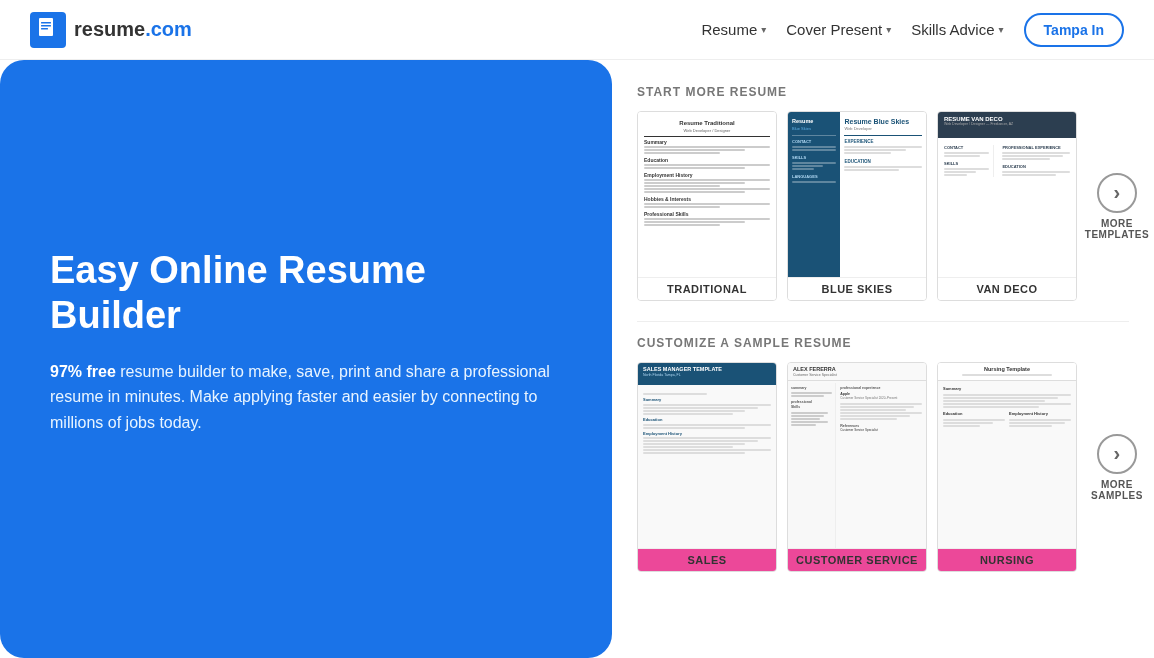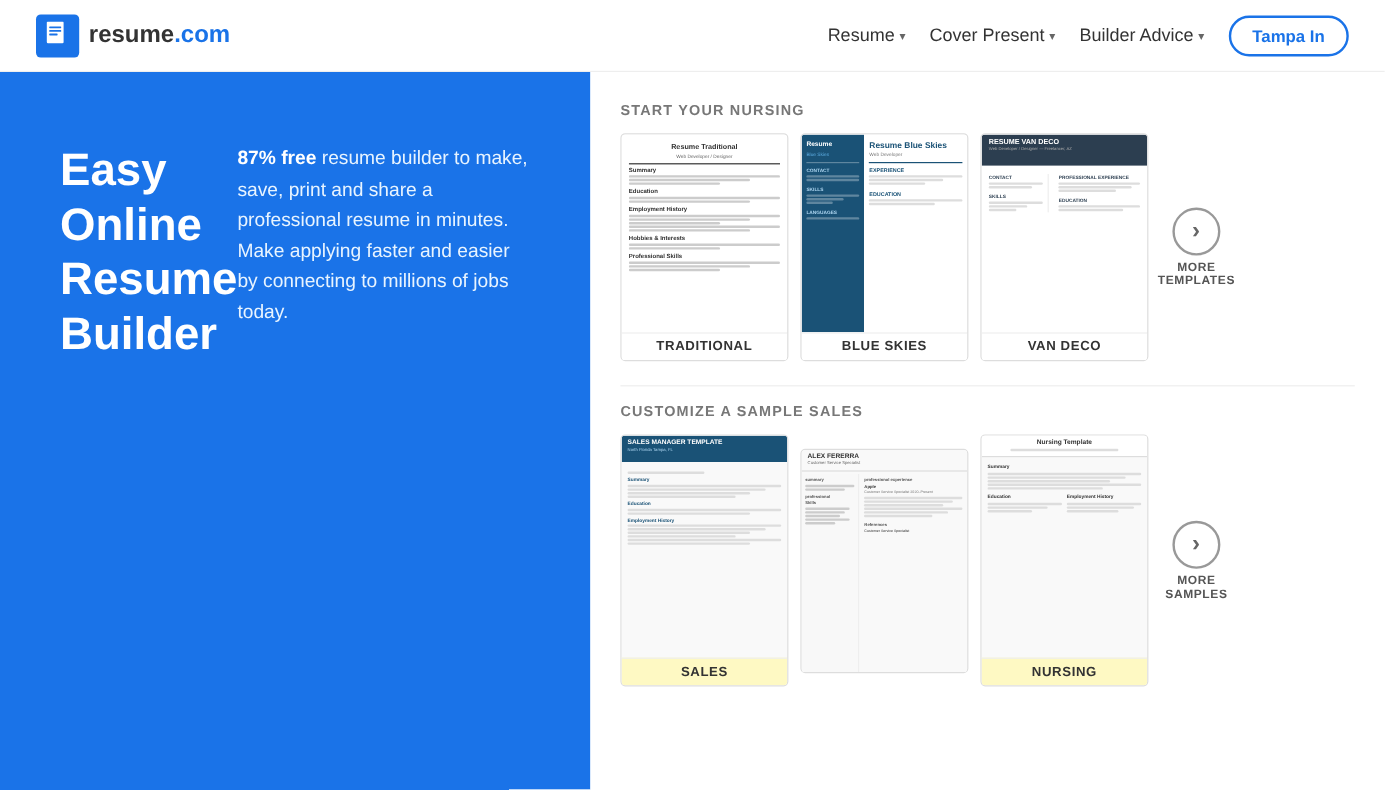--- a/index.html
+++ b/index.html
@@ -32,22 +32,22 @@
       border: 2px solid #1a73e8; color: #1a73e8; background: transparent;
       padding: 7px 18px; border-radius: 20px; font-size: 14px; cursor: pointer;
       font-weight: 600;
     }
 
     
     .main-container { display: flex; height: 598px; }
 
     
     .left-panel {
-      background: #1a73e8; width: 492px; flex-shrink: 0;
-      padding: 60px 50px; display: flex; flex-direction: row; justify-content: center;
+      background: #1a73e8; width: 612px; flex-shrink: 0;
+      padding: 60px 50px; display: flex; flex-direction: column; justify-content: center; border-radius: 24px;
     }
     .hero-title { font-size: 38px; font-weight: 800; color: #fff; line-height: 1.2; margin-bottom: 20px; }
     .hero-desc { font-size: 16px; color: #e8f4ff; line-height: 1.6; margin-bottom: 35px; }
     .hero-desc strong { font-weight: 800; color: #fff; }
     .cta-btn {
       background: #4caf50; color: #fff; border: none; border-radius: 6px;
       padding: 16px 40px; font-size: 18px; font-weight: 600; cursor: pointer;
       width: 290px; text-align: center;
     }
 
@@ -97,21 +97,21 @@
       border: 1px solid #ddd; border-radius: 4px; overflow: hidden;
       display: flex; flex-direction: column;
     }
     .sample-thumb {
       height: 185px; background: #f9f9f9;
       display: flex; flex-direction: column; padding: 6px 5px; gap: 2px;
       overflow: hidden; font-size: 4px; color: #555; line-height: 1.2;
     }
     .sample-name {
       text-align: center; font-size: 11px; font-weight: 600; color: #333;
-      padding: 5px 4px; background: #fef9c3; border-top: 1px solid #eee;
+      padding: 5px 4px; background: #ec4899; border-top: 1px solid #eee;
       letter-spacing: 0.5px;
     }
 
     
     .trad-thumb { background: #fff; }
     .blue-thumb { background: #fff; }
     .vandeco-thumb { background: #fff; }
 
     .resume-mini { width: 100%; height: 100%; font-size: 3.5px; color: #333; overflow: hidden; }
     .rm-title { font-size: 6px; font-weight: bold; text-align: center; margin-bottom: 2px; }
@@ -143,39 +143,39 @@
   <div class="nav-items">
     <a class="nav-item">
       <span>Resume</span>
       <span class="nav-chevron">▾</span>
     </a>
     <a class="nav-item">
       <span>Cover Present</span>
       <span class="nav-chevron">▾</span>
     </a>
     <a class="nav-item">
-      <span>Builder Advice</span>
+      <span>Skills Advice</span>
       <span class="nav-chevron">▾</span>
     </a>
     <button class="signin-btn">Tampa In</button>
   </div>
 </nav>
 
 <div class="main-container">
 
   <div class="left-panel">
     <h1 class="hero-title">Easy Online Resume Builder</h1>
     <p class="hero-desc">
-      <strong>87% free</strong><span> resume builder to make, save, print and share a professional resume in minutes. Make applying faster and easier by connecting to millions of jobs today.</span>
+      <strong>97% free</strong><span> resume builder to make, save, print and share a professional resume in minutes. Make applying faster and easier by connecting to millions of jobs today.</span>
     </p>
   </div>
 
   <div class="right-panel">
 
-    <div class="section-label">START YOUR NURSING</div>
+    <div class="section-label">START MORE RESUME</div>
 
     <div class="templates-row">
 
       <div class="template-card">
         <div class="template-thumb trad-thumb">
           <div class="resume-mini">
             <div class="rm-title">Resume Traditional</div>
             <div class="rm-subtitle">Web Developer / Designer</div>
             <div class="rm-divider"></div>
             <div class="rm-section">Summary</div>
@@ -271,21 +271,21 @@
 
       <div class="more-btn">
         <div class="arrow-circle">›</div>
         <span style="font-size:10px; font-weight:700; color:#555; text-align:center; letter-spacing:0.5px; white-space:pre-line;">MORE
 TEMPLATES</span>
       </div>
     </div>
 
     <div class="section-divider"></div>
 
-    <div class="section-label">CUSTOMIZE A SAMPLE SALES</div>
+    <div class="section-label">CUSTOMIZE A SAMPLE RESUME</div>
 
     <div class="samples-row">
 
       <div class="sample-card">
         <div class="sample-thumb" style="padding:0;">
           <div style="background:#1a5276; height:22px; padding:3px 5px; flex-shrink:0;">
             <div style="color:#fff; font-size:5.5px; font-weight:bold;">SALES MANAGER TEMPLATE</div>
             <div style="color:#aed6f1; font-size:3.5px;">North Florida Tampa, FL</div>
           </div>
           <div style="padding:4px 5px; flex:1; overflow:hidden;">
@@ -337,20 +337,21 @@
               <div style="height:2px; background:#ddd; margin:1px 0; border-radius:1px; width:90%;"></div>
               <div style="height:2px; background:#ddd; margin:1px 0; border-radius:1px; width:80%;"></div>
               <div style="height:2px; background:#ddd; margin:1px 0; border-radius:1px;"></div>
               <div style="height:2px; background:#ddd; margin:1px 0; border-radius:1px; width:85%;"></div>
               <div style="height:2px; background:#ddd; margin:1px 0; border-radius:1px; width:70%;"></div>
               <div style="font-size:3.5px; font-weight:bold; color:#555; margin: 4px 0 1px;">References</div>
               <div style="font-size:3px; color:#333;">Customer Service Specialist</div>
             </div>
           </div>
         </div>
+        <div class="sample-name">CUSTOMER SERVICE</div>
       </div>
 
       <div class="sample-card">
         <div class="sample-thumb" style="padding:0;">
           <div style="background:#fff; height:18px; padding:3px 5px; border-bottom:1px solid #ddd; flex-shrink:0;">
             <div style="font-size:5.5px; font-weight:bold; color:#333; text-align:center;">Nursing Template</div>
             <div style="height:2px; background:#ddd; margin:1px auto; border-radius:1px; width:70%;"></div>
           </div>
           <div style="padding:4px 5px; flex:1; overflow:hidden;">
             <div style="font-size:4px; font-weight:bold; color:#333; margin-bottom:2px;">Summary</div>

